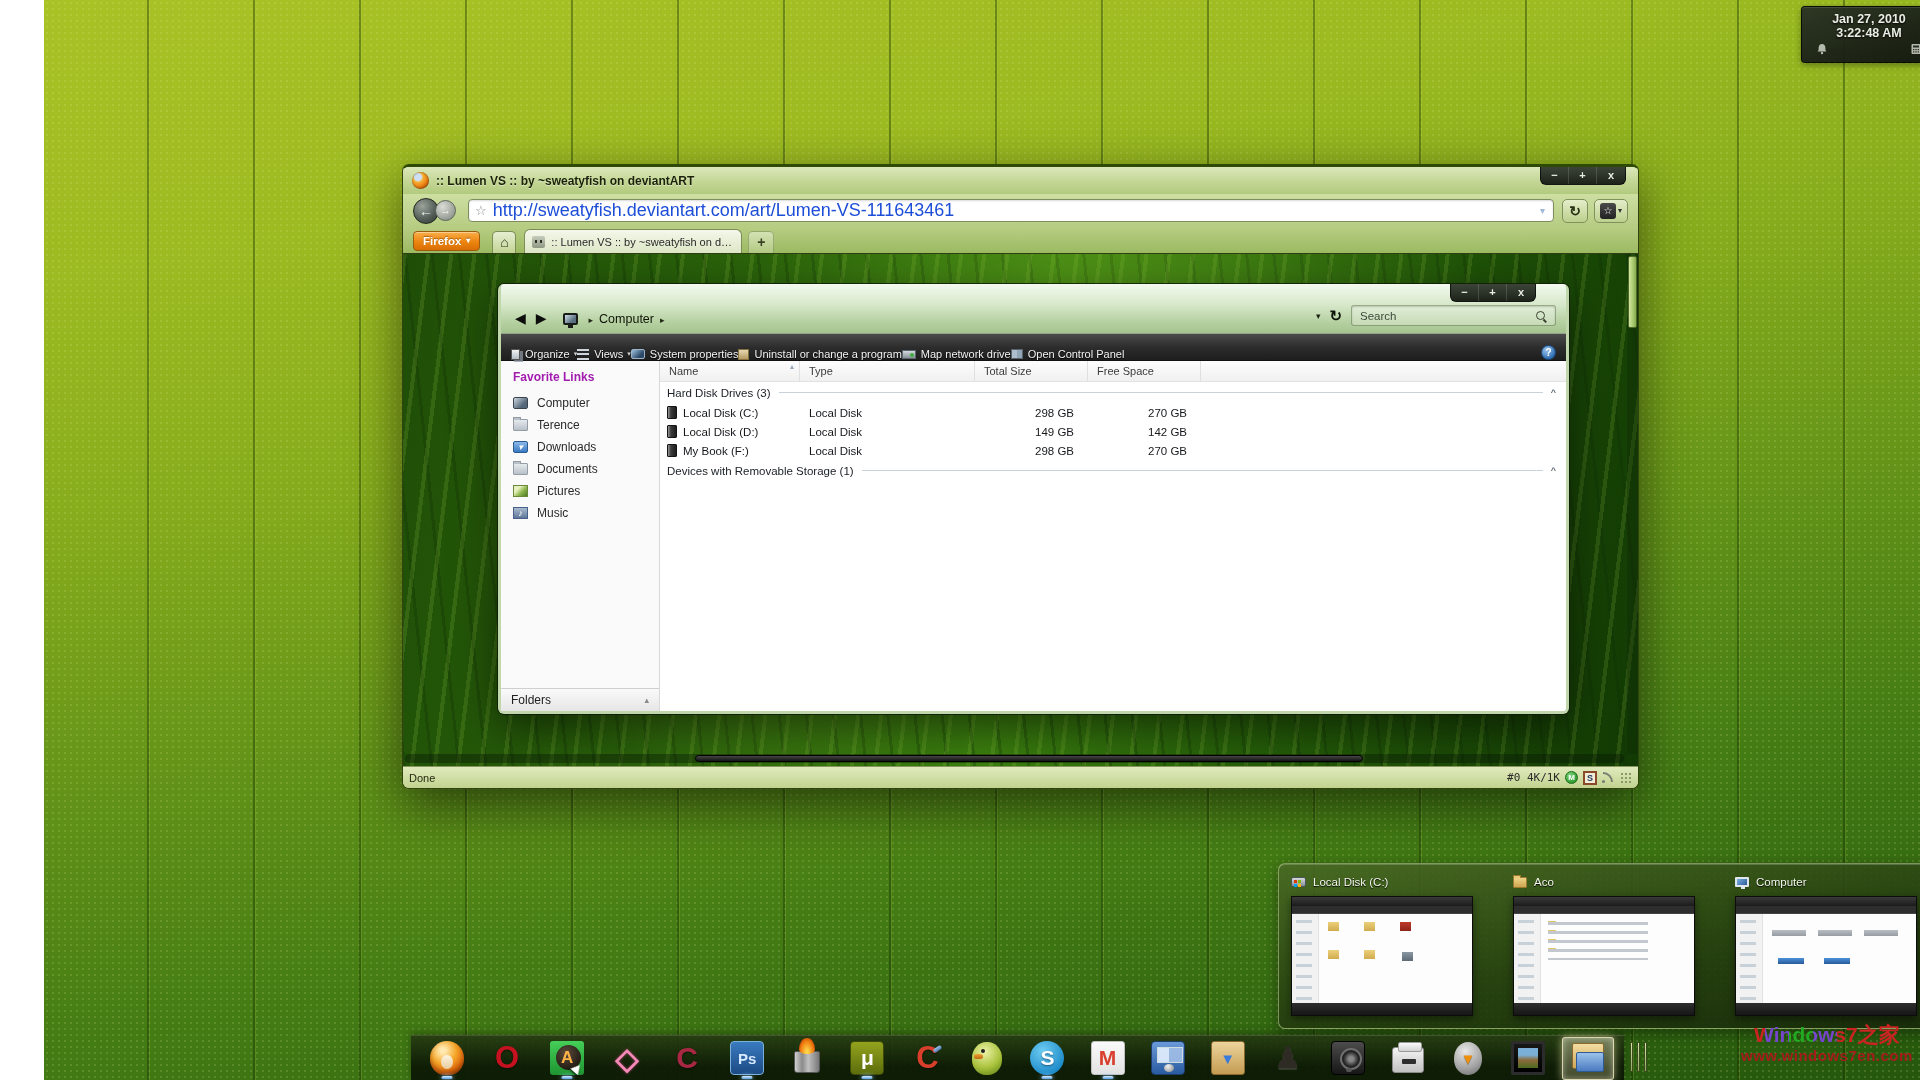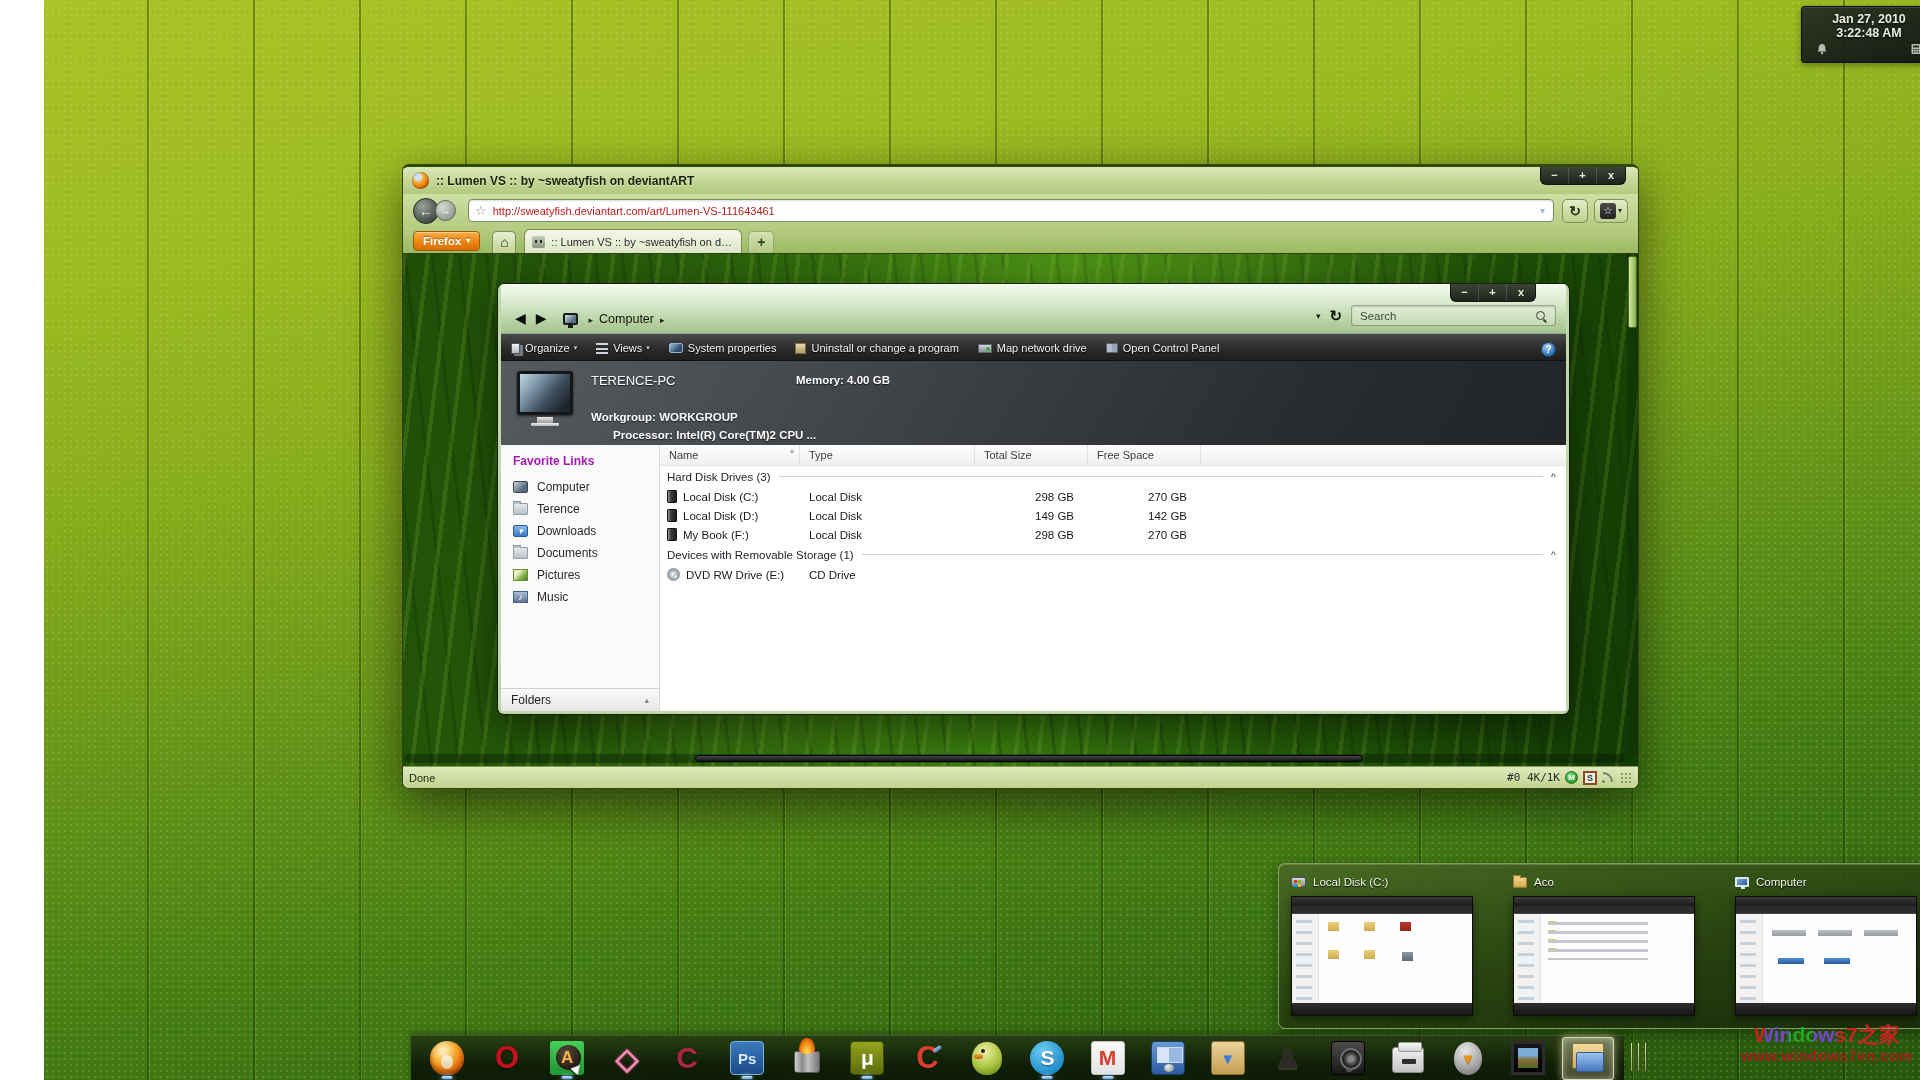--- a/index.html
+++ b/index.html
@@ -51,21 +51,21 @@
     display:flex; align-items:center; padding:0 10px; }
   .nav-back{ width:26px; height:26px; border-radius:50%; flex:none;
     background:radial-gradient(circle at 35% 30%, #9aa29a, #57605a 55%, #2d342f);
     border:1px solid #22281f; color:#f2f2f2; font-size:14px; line-height:24px; text-align:center; }
   .nav-fwd{ width:21px; height:21px; border-radius:50%; flex:none; margin-left:-4px;
     background:radial-gradient(circle at 35% 30%, #d8dcd4, #a2a8a0 60%, #7a817a);
     border:1px solid #5c635a; color:#f8f8f6; font-size:11px; line-height:19px; text-align:center; }
   .url-field{ flex:1; height:23px; margin:0 8px 0 12px; background:#fff; border:1px solid #7d8d5d;
     border-radius:4px; display:flex; align-items:center; padding:0 6px; box-shadow:inset 0 1px 2px rgba(0,0,0,.15); }
   .url-star{ color:#8a8a8a; font-size:13px; margin-right:6px; }
-  .url-text{ flex:1; font-size:11px; color:#b91c1c; white-space:nowrap; overflow:hidden; }
+  .url-text{ flex:1; font-size:18px; color:#1d4ed8; white-space:nowrap; overflow:hidden; }
   .url-dd{ color:#9cb8d4; font-size:10px; padding:0 2px; }
   .nav-reload{ width:26px; height:24px; border-radius:5px; flex:none; margin-right:6px;
     background:linear-gradient(#e4edca,#bcd08c); border:1px solid #81915c; color:#273014;
     font-size:14px; font-weight:bold; text-align:center; line-height:22px; }
   .nav-bm{ width:34px; height:24px; border-radius:5px; flex:none;
     background:linear-gradient(#e4edca,#bcd08c); border:1px solid #81915c;
     display:flex; align-items:center; justify-content:center; gap:2px; }
   .bm-star{ width:16px; height:16px; background:linear-gradient(#4a4a4a,#222); border-radius:3px;
     color:#fff; font-size:10px; text-align:center; line-height:15px; }
   .bm-caret{ font-size:8px; color:#333; }
@@ -145,21 +145,21 @@
   .e-refresh{ font-size:15px; font-weight:bold; color:#10150a; }
   .e-search{ width:205px; height:21px; border:1px solid rgba(80,100,60,.5); border-radius:3px;
     background:rgba(255,255,255,.28); display:flex; align-items:center; padding:0 8px;
     box-shadow:inset 0 1px 2px rgba(30,50,20,.2); }
   .e-search-text{ font-size:11.5px; color:#3c493a; flex:1; }
   .mag{ position:relative; width:12px; height:12px; }
   .mag::before{ content:""; position:absolute; left:1px; top:1px; width:7px; height:7px; border:1.5px solid #39402e; border-radius:50%; }
   .mag::after{ content:""; position:absolute; right:0; bottom:0; width:4px; height:1.5px; background:#39402e; transform:rotate(45deg); }
 
   .e-toolbar{ height:27px; flex:none; background:linear-gradient(#4b4b4b,#2c2c2c 52%,#1e1e1e);
-    border-bottom:1px solid #111; display:flex; align-items:flex-start; padding:8px 10px; gap:19px; }
+    border-bottom:1px solid #111; display:flex; align-items:flex-end; padding:0 10px; }
   .tb-item{ display:flex; align-items:center; color:#f2f2f2; font-size:11px; text-shadow:0 1px 1px #000; }
   .tb-item .caret{ font-size:7px; margin-left:4px; color:#cfcfcf; }
   .ti{ flex:none; margin-right:5px; position:relative; }
   .ti-organize{ width:9px; height:11px; background:linear-gradient(#f2f2f2,#b4bcc4); border:1px solid #555;
     box-shadow:3px 2px 0 rgba(140,150,160,.75); }
   .ti-views{ width:12px; height:11px; background:repeating-linear-gradient(180deg,#cdd4db 0 2px, rgba(0,0,0,0) 2px 4.5px); }
   .ti-sys{ width:14px; height:10px; background:linear-gradient(135deg,#9cc0de,#2c4a68 70%); border:1px solid #9db4c8; border-radius:2px; }
   .ti-uninst{ width:11px; height:11px; background:linear-gradient(#e7d8b2,#b69а62); background:linear-gradient(#e7d8b2,#b69a62); border:1px solid #84703e; }
   .ti-map{ width:14px; height:9px; background:linear-gradient(#d2d8dc,#88929a); border:1px solid #5a646c; }
   .ti-map::after{ content:""; position:absolute; right:1px; bottom:1px; width:4px; height:4px; border-radius:50%; background:#3fae3f; }
@@ -485,33 +485,20 @@
             <i class="ti ti-map"></i>
             <span>Map network drive</span>
           </span>
           <span class="tb-item">
             <i class="ti ti-cpl"></i>
             <span>Open Control Panel</span>
           </span>
           <span class="tb-help">?</span>
         </div>
 
-        <div class="e-info">
-          <div class="pc-icon">
-            <span class="scr"></span>
-              <span class="std"></span>
-              <span class="bse"></span>
-          </div>
-          <div class="info-text">
-            <span class="it-name">TERENCE-PC</span>
-            <span class="it-mem">Memory: 4.00 GB</span>
-            <span class="it-wg">Workgroup: WORKGROUP</span>
-            <span class="it-cpu">Processor: Intel(R) Core(TM)2 CPU ...</span>
-          </div>
-        </div>
 
         <div class="e-main">
           <div class="e-side">
             <div class="side-hdr">Favorite Links</div>
             <div class="side-item">
               <i class="si si-computer"></i>
               <span>Computer</span>
             </div>
             <div class="side-item">
               <i class="si si-folder"></i>
@@ -579,29 +566,20 @@
                 </span>
               <span class="d-type">Local Disk</span>
               <span class="d-size">298 GB</span>
               <span class="d-free">270 GB</span>
             </div>
 
             <div class="group-hdr">
               <span class="gh-label">Devices with Removable Storage (1)</span>
               <span class="gh-line"></span>
               <span class="gh-col">^</span>
-            </div>
-            <div class="drow">
-              <span class="d-name">
-                  <i class="fi fi-cd"></i>
-                  <span>DVD RW Drive (E:)</span>
-                </span>
-              <span class="d-type">CD Drive</span>
-              <span class="d-size"></span>
-              <span class="d-free"></span>
             </div>
           </div>
         </div>
       </div>
 
       <div class="vscroll">
           <div class="vthumb"></div>
         </div>
       <div class="hscroll">
           <div class="hthumb"></div>

